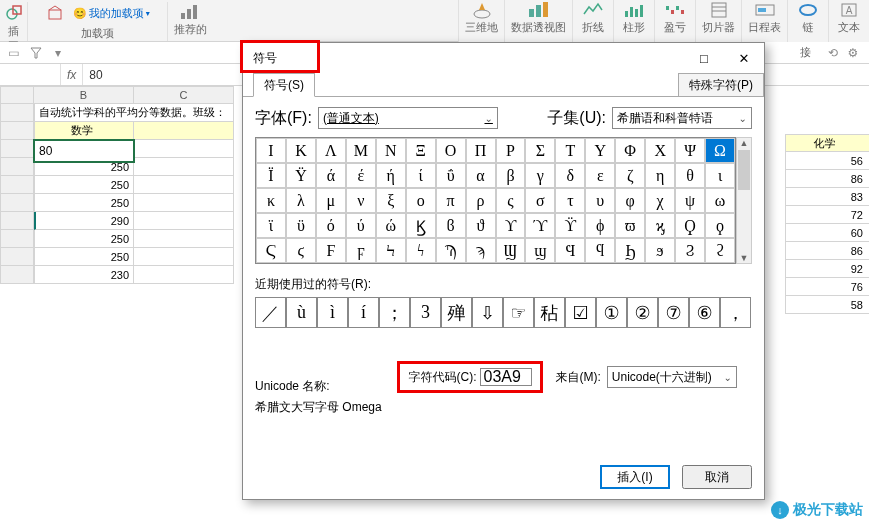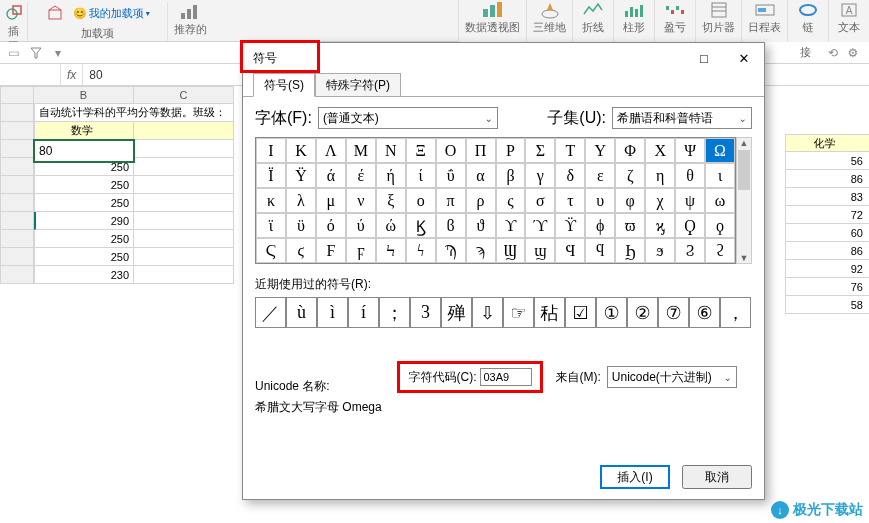--- a/index.html
+++ b/index.html
@@ -40,40 +40,40 @@
 .cell.c { justify-content: center; }
 .cell.sel { outline: 2px solid #217346; outline-offset: -1px; z-index: 2; position: relative;}
 .cell.yel { background: #ffffcc; }
 
 
 .dialog { position: absolute; left: 242px; top: 42px; width: 523px; height: 458px; background: #fff; border: 1px solid #888; box-shadow: 4px 4px 10px rgba(0,0,0,0.3); z-index: 100; }
 .dlg-title { height: 30px; display: flex; align-items: center; padding-left: 10px; font-size: 12px; position: relative;}
 .dlg-title-box { position:absolute; left:-3px; top:-3px; width:80px; height:33px; border:3px solid #e00; pointer-events:none;}
 .dlg-ctrls { position: absolute; right: 0; top: 0; display: flex; }
 .dlg-ctrls div { width: 40px; height: 30px; display: flex; align-items: center; justify-content: center; font-size: 13px; }
-.tabs { display: flex; margin-left: 10px; height: 24px; }
+.tabs { display: flex; margin-left: 10px; height: 24px; justify-content: space-between; }
 .tab { padding: 3px 10px; border: 1px solid #aaa; font-size: 12px; background: #fff; }
 .tab.active { border-bottom: 1px solid #fff; z-index: 2; }
 .tab:not(.active){ background: #f4f4f4;}
 .tabline { border-bottom: 1px solid #aaa; margin-top: -1px; }
 .dlg-body { padding: 10px 12px; }
 .row-ctrl { display: flex; align-items: center; gap: 6px; margin-bottom: 8px; }
 .row-ctrl label { font-size: 16px; }
 .sel { height: 22px; border: 1px solid #888; background: #fff; font-size: 12px; padding: 0 4px; display:flex; align-items:center; justify-content:space-between;}
 .sel .arr { font-size: 10px; color: #555; }
 .char-grid { border: 1px solid #888; display: grid; grid-template-columns: repeat(16, 1fr); }
 .char-grid .cc { border: 0.5px solid #ccc; height: 25px; display: flex; align-items: center; justify-content: center; font-size: 16px; font-family: "Times New Roman", serif;}
 .char-grid .cc.sel2 { background: #0078d4; color: #fff; }
 .scroll { width: 16px; background: #f0f0f0; border: 1px solid #ccc; display:flex; flex-direction:column; justify-content:space-between; align-items:center; font-size:9px; color:#666;}
 .grid-wrap { display:flex;}
 .recent-row { display: flex; gap: 0; border: 0px solid #888; }
 .recent-row .rc { width: 31px; height: 31px; border: 1px solid #888; display: flex; align-items: center; justify-content: center; font-size: 18px; font-family: "Times New Roman", serif; }
 .code-row { display: flex; align-items: center; gap: 6px; margin-top: 10px; }
 .code-box { border: 3px solid #e00; padding: 4px 8px; display: flex; align-items: center; gap: 4px;}
-.code-box input { width: 52px; height: 18px; border: 1px solid #888; font-size: 11px; padding: 0 2px;}
+.code-box input { width: 52px; height: 18px; border: 1px solid #888; font-size: 16px; padding: 0 2px;}
 .footer { position: absolute; bottom: 10px; right: 12px; display: flex; gap: 12px; }
 .footer button { width: 70px; height: 24px; font-size: 12px; }
 .footer .primary { border: 2px solid #0078d4; background: #fff;}
 
 
 .logo { position:absolute; right: 6px; bottom: 4px; font-size: 14px; color:#2aa4d6; font-weight:bold; display:flex; align-items:center; gap:4px;}
 .logo .circ { width:18px; height:18px; border-radius:50%; background:#2aa4d6; color:#fff; display:flex;align-items:center;justify-content:center; font-size:11px;}
 
 
 .rightcells { position:absolute; right: 0; top: 134px; width: 84px; }
@@ -126,36 +126,36 @@
           </svg>
         </div>
         <span>推荐的</span>
       </div>
   </div>
 </div>
 
 <div class="rib-right">
   <div class="rbig">
       <div class="ico">
+        <svg width="20" height="18">
+          <ellipse cx="10" cy="13" rx="8" ry="4" fill="none" stroke="#888"></ellipse>
+          <path d="M10 2 L7 9 L13 9 Z" fill="#d93"></path>
+        </svg>
+      </div>
+      <span>三维地</span>
+    </div>
+  <div class="rbig">
+      <div class="ico">
         <svg width="22" height="18">
           <rect x="1" y="8" width="5" height="8" fill="#5a9"></rect>
           <rect x="8" y="4" width="5" height="12" fill="#5a9"></rect>
           <rect x="15" y="1" width="5" height="15" fill="#d93"></rect>
         </svg>
       </div>
       <span>数据透视图</span>
-    </div>
-  <div class="rbig">
-      <div class="ico">
-        <svg width="20" height="18">
-          <ellipse cx="10" cy="13" rx="8" ry="4" fill="none" stroke="#888"></ellipse>
-          <path d="M10 2 L7 9 L13 9 Z" fill="#d93"></path>
-        </svg>
-      </div>
-      <span>三维地</span>
     </div>
   <div class="rbig">
       <div class="ico">
         <svg width="20" height="16">
           <polyline points="1,12 6,5 10,9 15,2 19,8" fill="none" stroke="#4a8" stroke-width="1.5"></polyline>
         </svg>
       </div>
       <span>折线</span>
     </div>
   <div class="rbig">
@@ -327,21 +327,21 @@
     </div>
   </div>
   <div class="tabs">
     <div class="tab active">符号(S)</div>
     <div class="tab">特殊字符(P)</div>
   </div>
   <div class="tabline"></div>
   <div class="dlg-body">
     <div class="row-ctrl">
       <label>字体(F):</label>
-      <div class="sel" style="width:180px;">
+      <div class="sel" style="width:180px;text-decoration:underline;">
           <span>(普通文本)</span>
           <span class="arr">⌄</span>
         </div>
       <div style="flex:1"></div>
       <label>子集(U):</label>
       <div class="sel" style="width:140px;">
           <span>希腊语和科普特语</span>
           <span class="arr">⌄</span>
         </div>
     </div>

